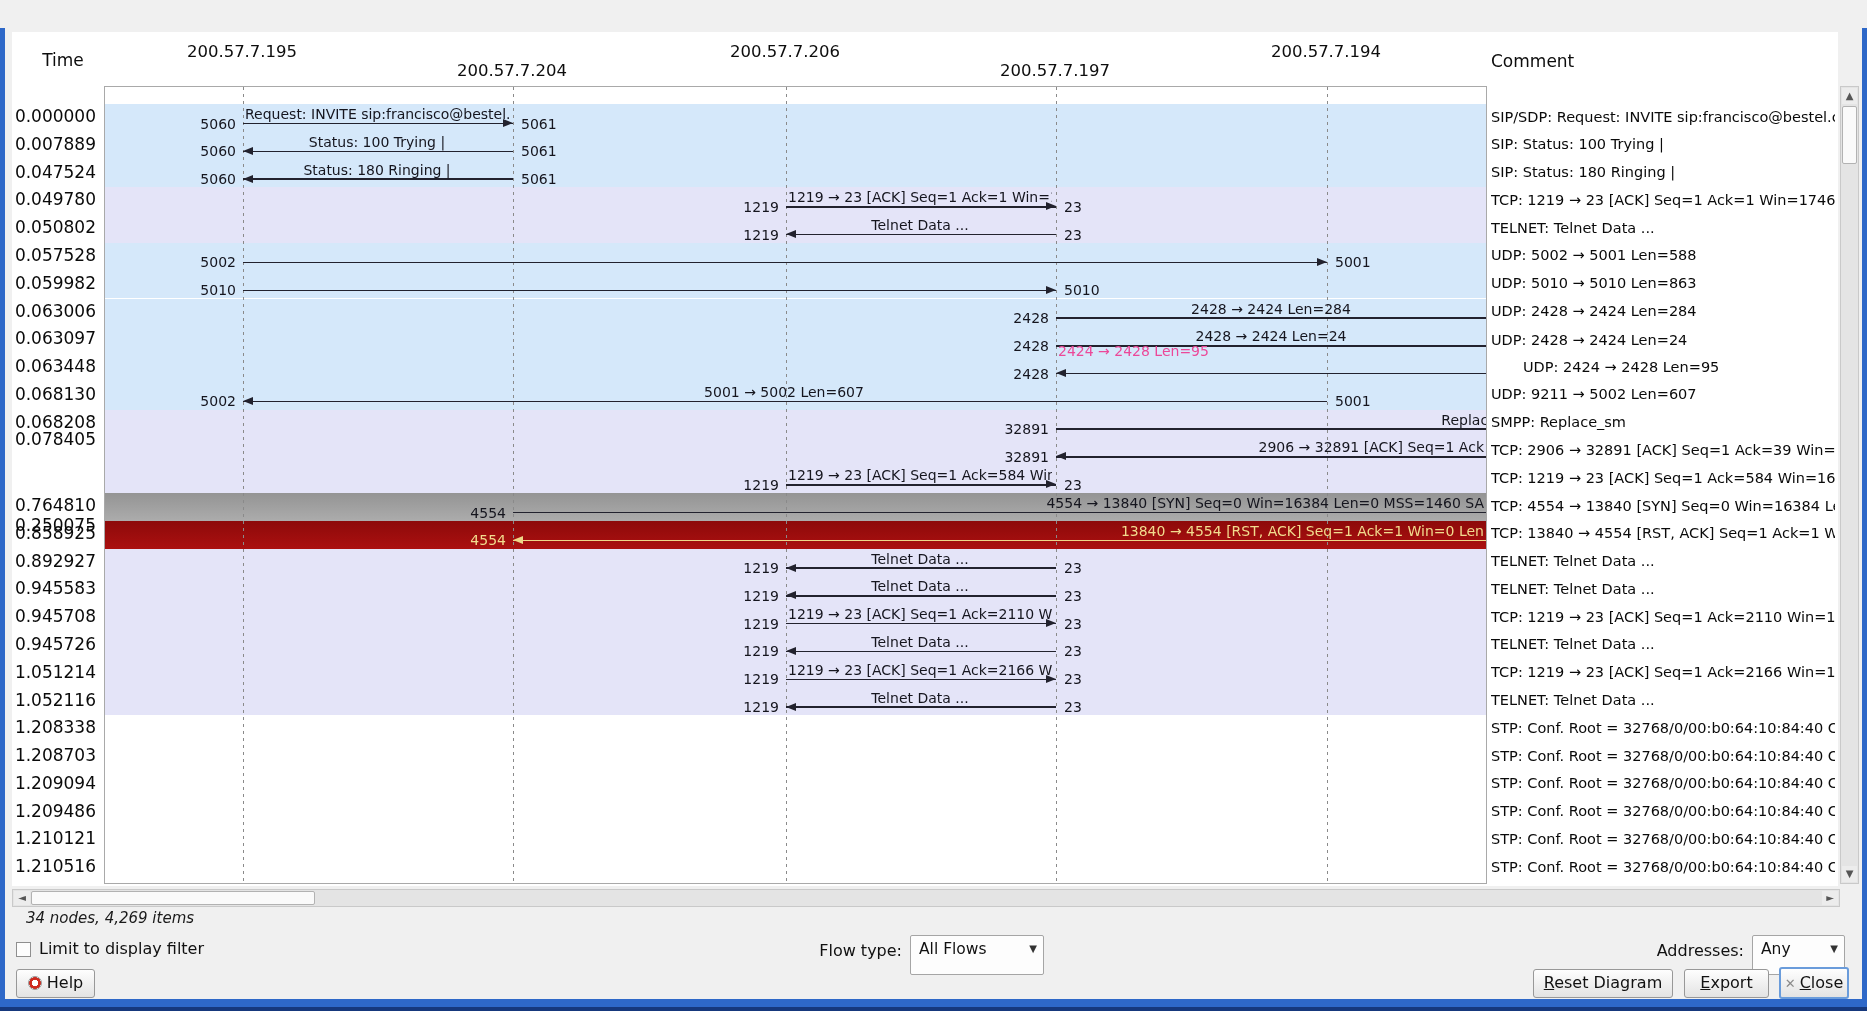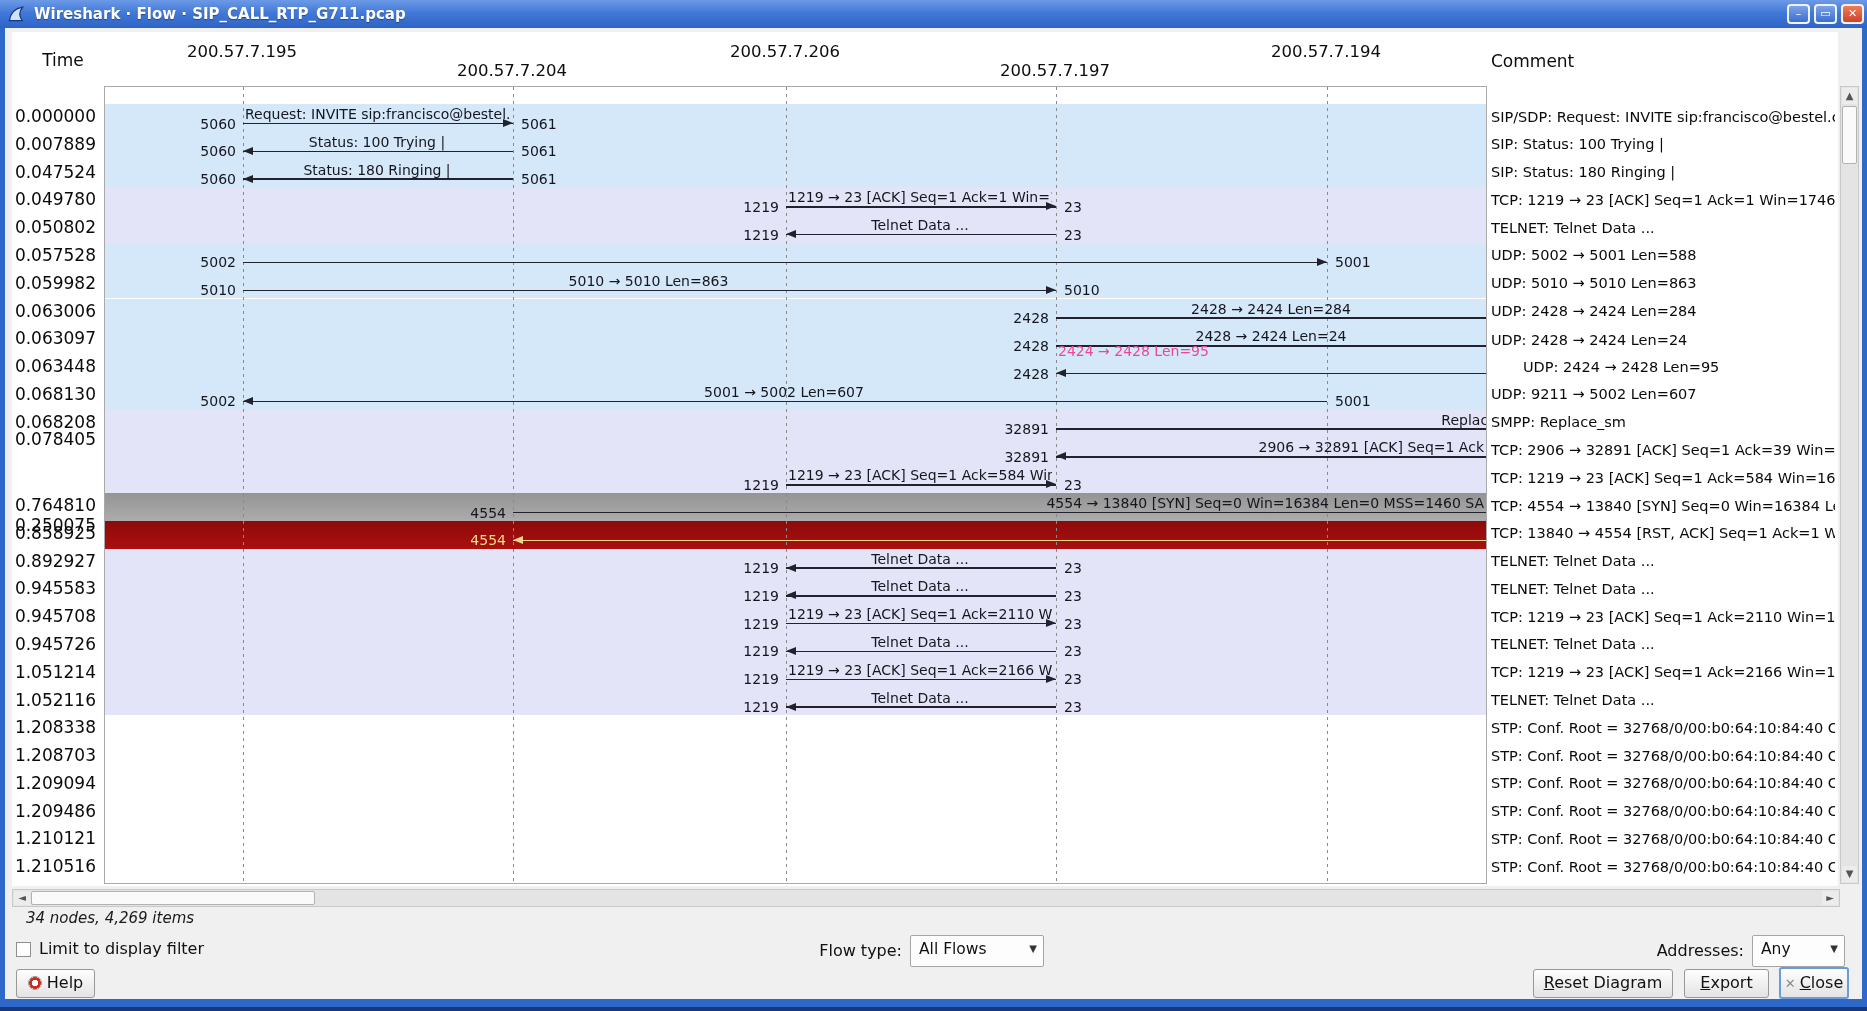--- a/index.html
+++ b/index.html
@@ -37,48 +37,39 @@
        white-space:nowrap;overflow:hidden;color:#0a0a0a;}
   
   .sb-track{position:absolute;background:#e4e4e4;border:1px solid #c9c9c9;}
   .sb-thumb{position:absolute;background:#fafafa;border:1px solid #b2b2b2;border-radius:2px;}
   .sb-arrow{position:absolute;color:#555;font-size:10px;text-align:center;background:#ececec;}
   
   #status{position:absolute;left:26px;top:909px;font-size:15px;font-style:italic;color:#1a1a1a;}
   #limit-box{position:absolute;left:16px;top:942px;width:15px;height:15px;background:#fdfdfd;border:1px solid #8f8f8f;}
   #limit-label{position:absolute;left:39px;top:939px;font-size:16px;}
   .ctl-label{position:absolute;font-size:16px;text-align:right;white-space:nowrap;}
-  .combo{position:absolute;height:32px;background:#fdfdfd;border:1px solid #a5a5a5;border-radius:2px;
+  .combo{position:absolute;height:40px;background:#fdfdfd;border:1px solid #a5a5a5;border-radius:2px;
     font-size:15.5px;line-height:26px;padding-left:8px;}
   .combo .arrow{position:absolute;right:6px;top:0;line-height:26px;font-size:10px;color:#333;}
   .pbtn{position:absolute;height:29px;background:linear-gradient(#fefefe,#e3e3e3);border:1px solid #989898;
     border-radius:3px;font-size:16px;text-align:center;line-height:26px;color:#111;}
   #btn-help{left:16px;top:969px;width:79px;}
   #btn-reset{left:1533px;top:969px;width:140px;}
   #btn-export{left:1684px;top:969px;width:85px;}
   #btn-closedlg{left:1779px;top:967px;width:70px;height:32px;border:2px solid #6a9cdb;line-height:27px;}
   #help-ring{display:inline-block;width:14px;height:14px;border-radius:50%;vertical-align:-2px;margin-right:5px;
     background:radial-gradient(circle at 50% 50%, #fff 0 3px, #cf2b20 3px 6px, #fff 6px 7px);border:1px solid #999;}
   .close-x{color:#8a8a8a;font-size:13px;margin-right:4px;}
   u{text-decoration:underline;}
 </style>
 </head>
 <body>
 
 <div id="win">
 
-  <div id="titlebar">
-    <svg id="ws-icon" viewBox="0 0 20 20">
-      <path d="M2.5,16.5 C3.5,9 8.5,3.5 16.5,2.2 C12.5,7 12.8,12 16,16.5 Z" fill="#cfe2fb" stroke="#123a7a" stroke-width="1.3"></path>
-    </svg>
-    <span id="title-text">Wireshark · Flow · SIP_CALL_RTP_G711.pcap</span>
-    <span class="winbtn" id="btn-min">–</span>
-    <span class="winbtn" id="btn-max">▭</span>
-    <span class="winbtn" id="btn-close">✕</span>
-  </div>
 
   <div id="panel"></div>
 
   <div class="colhdr" style="left:30px;top:50px;width:66px;text-align:center;">Time</div>
   <div class="colhdr" style="left:1491px;top:51px;">Comment</div>
   <div id="iphdrs">
       <div class="iphdr" style="position: absolute; left: 242px; top: 42px;">200.57.7.195</div>
       <div class="iphdr" style="position: absolute; left: 512px; top: 61px;">200.57.7.204</div>
       <div class="iphdr" style="position: absolute; left: 785px; top: 42px;">200.57.7.206</div>
       <div class="iphdr" style="position: absolute; left: 1055px; top: 61px;">200.57.7.197</div>
@@ -143,21 +134,20 @@
       <div class="ahead" style="top: 143.144px; left: 681px; border-right: 10px solid rgb(34, 34, 46);"></div>
       <div class="albl" style="left: 683px; width: 264px; top: 130.144px; color: rgb(21, 21, 30); text-align: center;">Telnet Data ...</div>
       <div class="port" style="left: 589px; width: 85px; top: 139.644px; text-align: right; color: rgb(21, 21, 30);">1219</div>
       <div class="port" style="left: 959px; width: 85px; top: 139.644px; color: rgb(21, 21, 30);">23</div>
       <div class="aline" style="left: 138px; width: 1084px; top: 174.73px; background: rgb(34, 34, 46);"></div>
       <div class="ahead" style="top: 170.93px; left: 1212px; border-left: 10px solid rgb(34, 34, 46);"></div>
       <div class="port" style="left: 46px; width: 85px; top: 167.43px; text-align: right; color: rgb(21, 21, 30);">5002</div>
       <div class="port" style="left: 1230px; width: 85px; top: 167.43px; color: rgb(21, 21, 30);">5001</div>
       <div class="aline" style="left: 138px; width: 813px; top: 202.516px; background: rgb(34, 34, 46);"></div>
       <div class="ahead" style="top: 198.716px; left: 941px; border-left: 10px solid rgb(34, 34, 46);"></div>
-      <div class="albl" style="left: 140px; width: 807px; top: 185.716px; color: rgb(21, 21, 30); text-align: center;">5010 → 5010 Len=863</div>
       <div class="port" style="left: 46px; width: 85px; top: 195.216px; text-align: right; color: rgb(21, 21, 30);">5010</div>
       <div class="port" style="left: 959px; width: 85px; top: 195.216px; color: rgb(21, 21, 30);">5010</div>
       <div class="aline" style="left: 951px; width: 545px; top: 230.302px; background: rgb(34, 34, 46);"></div>
       <div class="albl" style="left: 953px; width: 426px; top: 213.502px; color: rgb(21, 21, 30); text-align: center;">2428 → 2424 Len=284</div>
       <div class="port" style="left: 859px; width: 85px; top: 223.002px; text-align: right; color: rgb(21, 21, 30);">2428</div>
       <div class="aline" style="left: 951px; width: 545px; top: 258.088px; background: rgb(34, 34, 46);"></div>
       <div class="albl" style="left: 953px; width: 426px; top: 241.288px; color: rgb(21, 21, 30); text-align: center;">2428 → 2424 Len=24</div>
       <div class="port" style="left: 859px; width: 85px; top: 250.788px; text-align: right; color: rgb(21, 21, 30);">2428</div>
       <div class="aline" style="left: 951px; width: 545px; top: 285.874px; background: rgb(34, 34, 46);"></div>
       <div class="ahead" style="top: 282.074px; left: 951px; border-right: 10px solid rgb(34, 34, 46);"></div>
@@ -178,20 +168,21 @@
       <div class="aline" style="left: 681px; width: 270px; top: 397.018px; background: rgb(34, 34, 46);"></div>
       <div class="ahead" style="top: 393.218px; left: 941px; border-left: 10px solid rgb(34, 34, 46);"></div>
       <div class="albl" style="left: 683px; width: 264px; top: 380.218px; color: rgb(21, 21, 30); text-align: center;">1219 → 23 [ACK] Seq=1 Ack=584 Win...</div>
       <div class="port" style="left: 589px; width: 85px; top: 389.718px; text-align: right; color: rgb(21, 21, 30);">1219</div>
       <div class="port" style="left: 959px; width: 85px; top: 389.718px; color: rgb(21, 21, 30);">23</div>
       <div class="aline" style="left: 408px; width: 1088px; top: 424.804px; background: rgb(34, 34, 46);"></div>
       <div class="albl" style="left: 410px; width: 969px; top: 408.004px; color: rgb(21, 21, 30); text-align: right;">4554 → 13840 [SYN] Seq=0 Win=16384 Len=0 MSS=1460 SA</div>
       <div class="port" style="left: 316px; width: 85px; top: 417.504px; text-align: right; color: rgb(21, 21, 30);">4554</div>
       <div class="aline" style="left: 408px; width: 1088px; top: 452.59px; background: rgb(238, 214, 136);"></div>
       <div class="ahead" style="top: 448.79px; left: 408px; border-right: 10px solid rgb(238, 214, 136);"></div>
+      <div class="albl" style="left: 410px; width: 969px; top: 435.79px; color: rgb(242, 220, 142); text-align: right;">13840 → 4554 [RST, ACK] Seq=1 Ack=1 Win=0 Len</div>
       <div class="port" style="left: 316px; width: 85px; top: 445.29px; text-align: right; color: rgb(242, 220, 142);">4554</div>
       <div class="aline" style="left: 681px; width: 270px; top: 480.376px; background: rgb(34, 34, 46);"></div>
       <div class="ahead" style="top: 476.576px; left: 681px; border-right: 10px solid rgb(34, 34, 46);"></div>
       <div class="albl" style="left: 683px; width: 264px; top: 463.576px; color: rgb(21, 21, 30); text-align: center;">Telnet Data ...</div>
       <div class="port" style="left: 589px; width: 85px; top: 473.076px; text-align: right; color: rgb(21, 21, 30);">1219</div>
       <div class="port" style="left: 959px; width: 85px; top: 473.076px; color: rgb(21, 21, 30);">23</div>
       <div class="aline" style="left: 681px; width: 270px; top: 508.162px; background: rgb(34, 34, 46);"></div>
       <div class="ahead" style="top: 504.362px; left: 681px; border-right: 10px solid rgb(34, 34, 46);"></div>
       <div class="albl" style="left: 683px; width: 264px; top: 491.362px; color: rgb(21, 21, 30); text-align: center;">Telnet Data ...</div>
       <div class="port" style="left: 589px; width: 85px; top: 500.862px; text-align: right; color: rgb(21, 21, 30);">1219</div>

